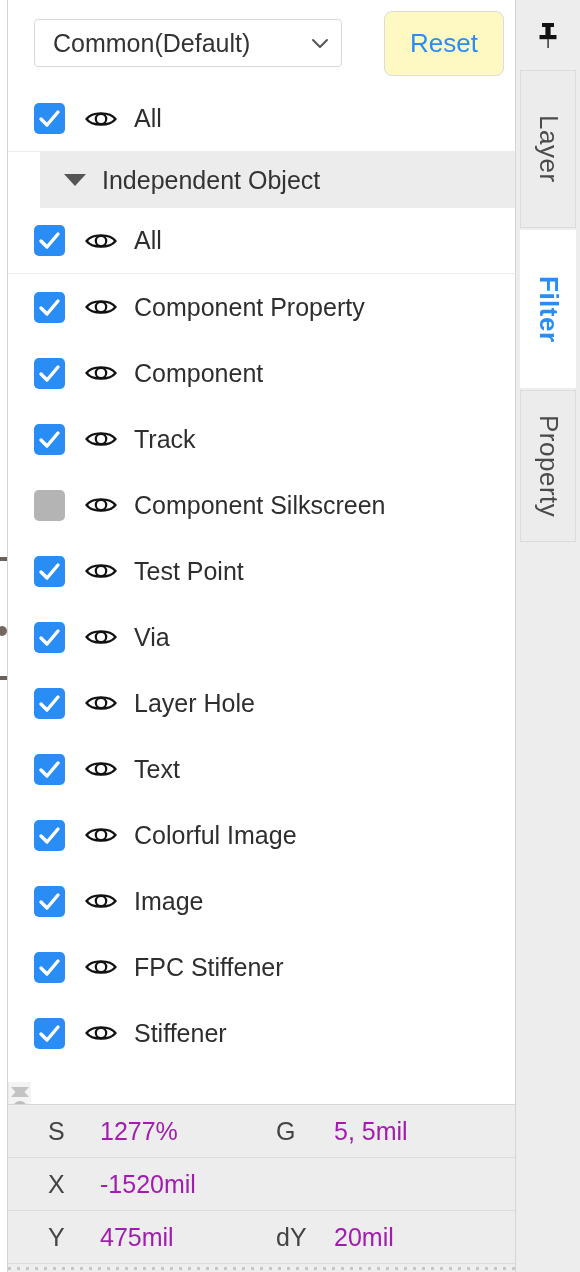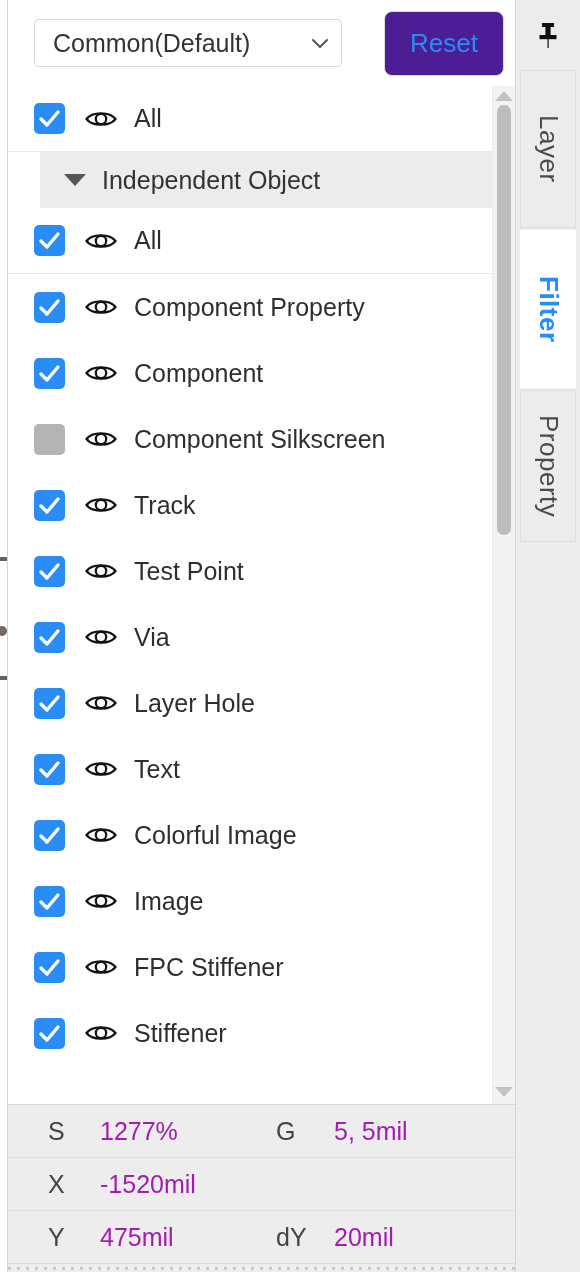--- a/index.html
+++ b/index.html
@@ -91,37 +91,37 @@
     margin-left: 8px;
   }
   .chev svg { display:block; }
 
   .reset-btn {
     margin-left: 42px;
     width: 120px;
     height: 65px;
     border: 1px solid #dcdcdc;
     border-radius: 8px;
-    background: #4c1d95;
+    background: #fef9c3;
     color: #2a8cf5;
     font-size: 26px;
     font-family: "Liberation Sans", sans-serif;
     display: flex;
     align-items: center;
     justify-content: center;
     cursor: pointer;
     box-sizing: border-box;
   }
 
   
   .list-region {
     flex: 1 1 auto;
     position: relative;
     display: flex;
-    flex-direction: row;
+    flex-direction: column;
     min-height: 0;
     background: #ffffff;
     overflow: hidden;
   }
   .list-body {
     flex: 1 1 auto;
     min-width: 0;
     overflow: hidden;
     position: relative;
   }
@@ -406,42 +406,42 @@
               </span>
               <span class="eye">
                 <svg width="34" height="34" viewBox="0 0 34 34">
                   <path d="M2.5 17 C8 9.5, 26 9.5, 31.5 17 C26 24.5, 8 24.5, 2.5 17 Z" fill="none" stroke="#111" stroke-width="2.2"></path>
                   <circle cx="17" cy="17" r="5.2" fill="none" stroke="#111" stroke-width="2.2"></circle>
                 </svg>
               </span>
               <span class="row-label">Component</span>
             </div>
             <div class="row">
+              <span class="cbx">
+                <svg width="31" height="31" viewBox="0 0 31 31">
+                  <path d="M7 16 L13 22 L24 9" fill="none" stroke="#ffffff" stroke-width="3.4" stroke-linecap="round" stroke-linejoin="round"></path>
+                </svg>
+              </span>
+              <span class="eye">
+                <svg width="34" height="34" viewBox="0 0 34 34">
+                  <path d="M2.5 17 C8 9.5, 26 9.5, 31.5 17 C26 24.5, 8 24.5, 2.5 17 Z" fill="none" stroke="#111" stroke-width="2.2"></path>
+                  <circle cx="17" cy="17" r="5.2" fill="none" stroke="#111" stroke-width="2.2"></circle>
+                </svg>
+              </span>
+              <span class="row-label">Track</span>
+            </div>
+            <div class="row">
               <span class="cbx off"></span>
               <span class="eye">
                 <svg width="34" height="34" viewBox="0 0 34 34">
                   <path d="M2.5 17 C8 9.5, 26 9.5, 31.5 17 C26 24.5, 8 24.5, 2.5 17 Z" fill="none" stroke="#111" stroke-width="2.2"></path>
                   <circle cx="17" cy="17" r="5.2" fill="none" stroke="#111" stroke-width="2.2"></circle>
                 </svg>
               </span>
               <span class="row-label">Component Silkscreen</span>
-            </div>
-            <div class="row">
-              <span class="cbx">
-                <svg width="31" height="31" viewBox="0 0 31 31">
-                  <path d="M7 16 L13 22 L24 9" fill="none" stroke="#ffffff" stroke-width="3.4" stroke-linecap="round" stroke-linejoin="round"></path>
-                </svg>
-              </span>
-              <span class="eye">
-                <svg width="34" height="34" viewBox="0 0 34 34">
-                  <path d="M2.5 17 C8 9.5, 26 9.5, 31.5 17 C26 24.5, 8 24.5, 2.5 17 Z" fill="none" stroke="#111" stroke-width="2.2"></path>
-                  <circle cx="17" cy="17" r="5.2" fill="none" stroke="#111" stroke-width="2.2"></circle>
-                </svg>
-              </span>
-              <span class="row-label">Track</span>
             </div>
             <div class="row">
               <span class="cbx">
                 <svg width="31" height="31" viewBox="0 0 31 31">
                   <path d="M7 16 L13 22 L24 9" fill="none" stroke="#ffffff" stroke-width="3.4" stroke-linecap="round" stroke-linejoin="round"></path>
                 </svg>
               </span>
               <span class="eye">
                 <svg width="34" height="34" viewBox="0 0 34 34">
                   <path d="M2.5 17 C8 9.5, 26 9.5, 31.5 17 C26 24.5, 8 24.5, 2.5 17 Z" fill="none" stroke="#111" stroke-width="2.2"></path>

